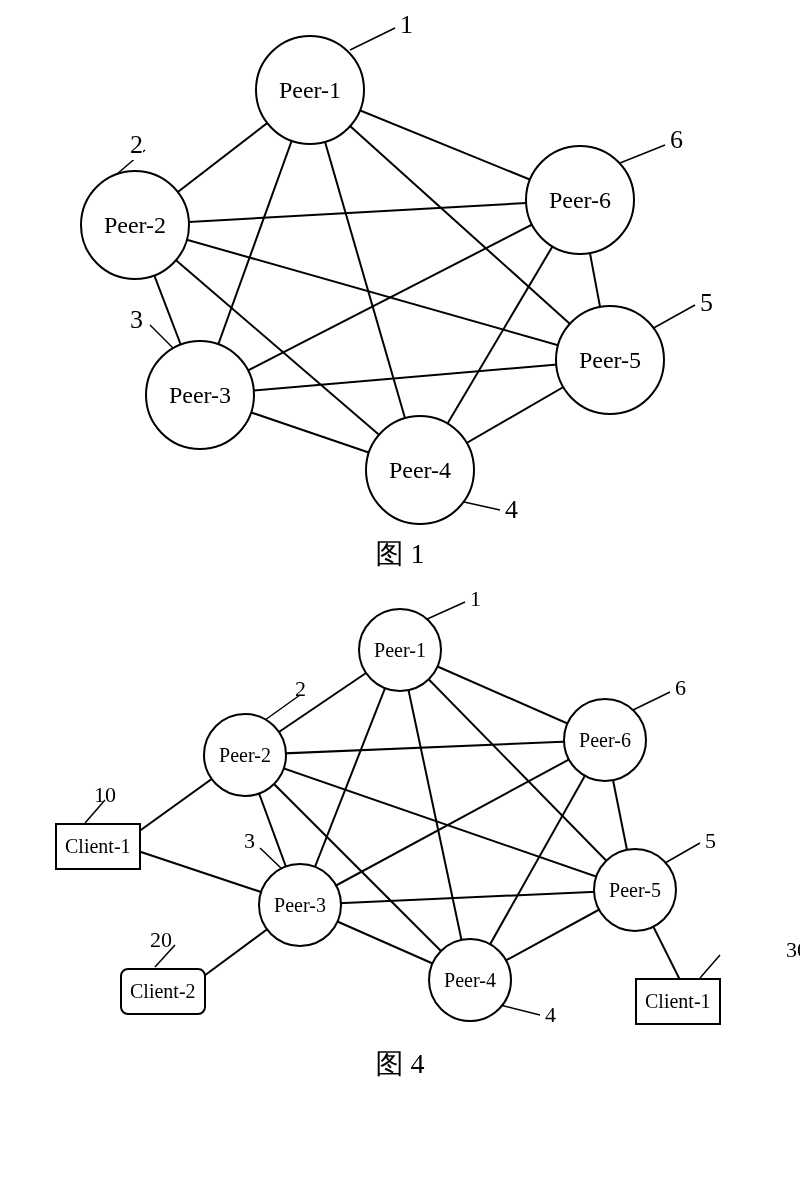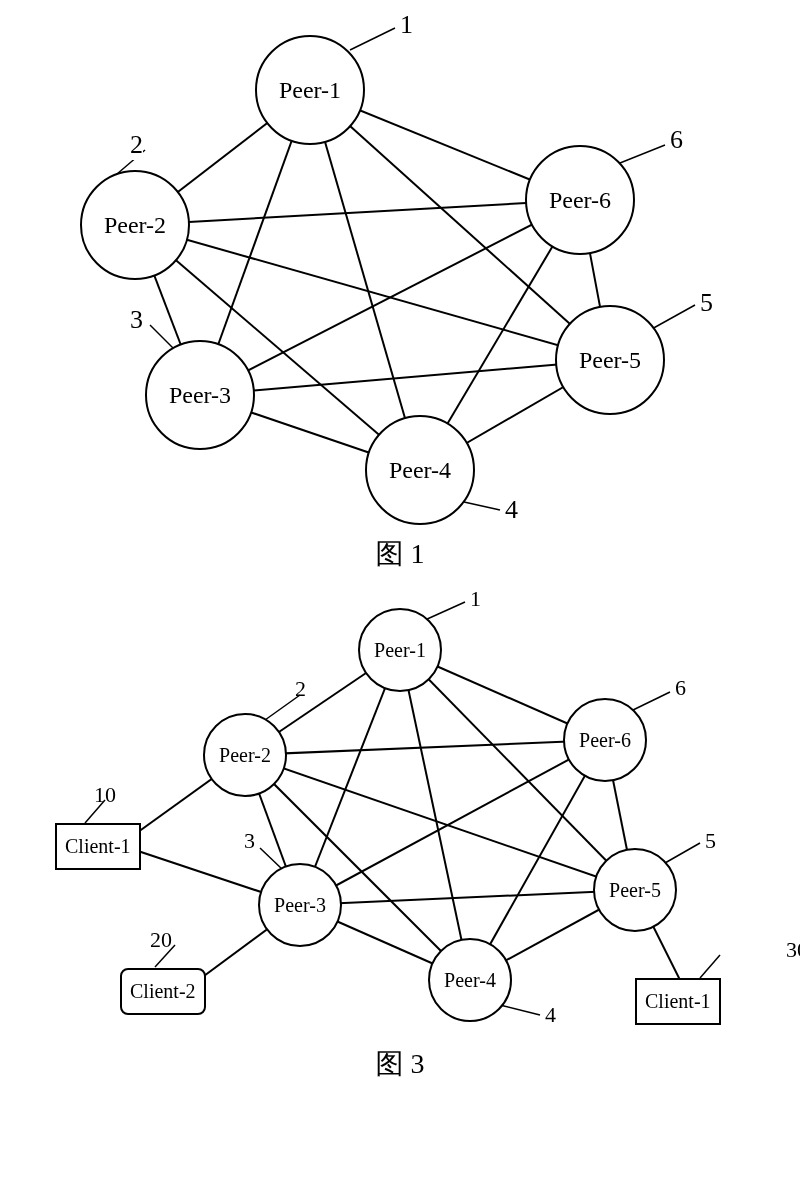--- a/index.html
+++ b/index.html
@@ -197,14 +197,14 @@
   <div class="ref-label-sm" style="left:470px; top:16px;">1</div>
   <div class="ref-label-sm" style="left:295px; top:106px;">2</div>
   <div class="ref-label-sm" style="left:244px; top:258px;">3</div>
   <div class="ref-label-sm" style="left:545px; top:432px;">4</div>
   <div class="ref-label-sm" style="left:705px; top:258px;">5</div>
   <div class="ref-label-sm" style="left:675px; top:105px;">6</div>
   <div class="ref-label-sm" style="left:80px; top:212px;margin-left:14px;">10</div>
   <div class="ref-label-sm" style="left:150px; top:357px;">20</div>
   <div class="ref-label-sm" style="left:742px; top:367px;margin-left:44px;">30</div>
 
-  <div class="caption" style="top:475px;">图 3</div>
+  <div class="caption" style="top:475px;">图 4</div>
 </div>
 
 </body></html>

